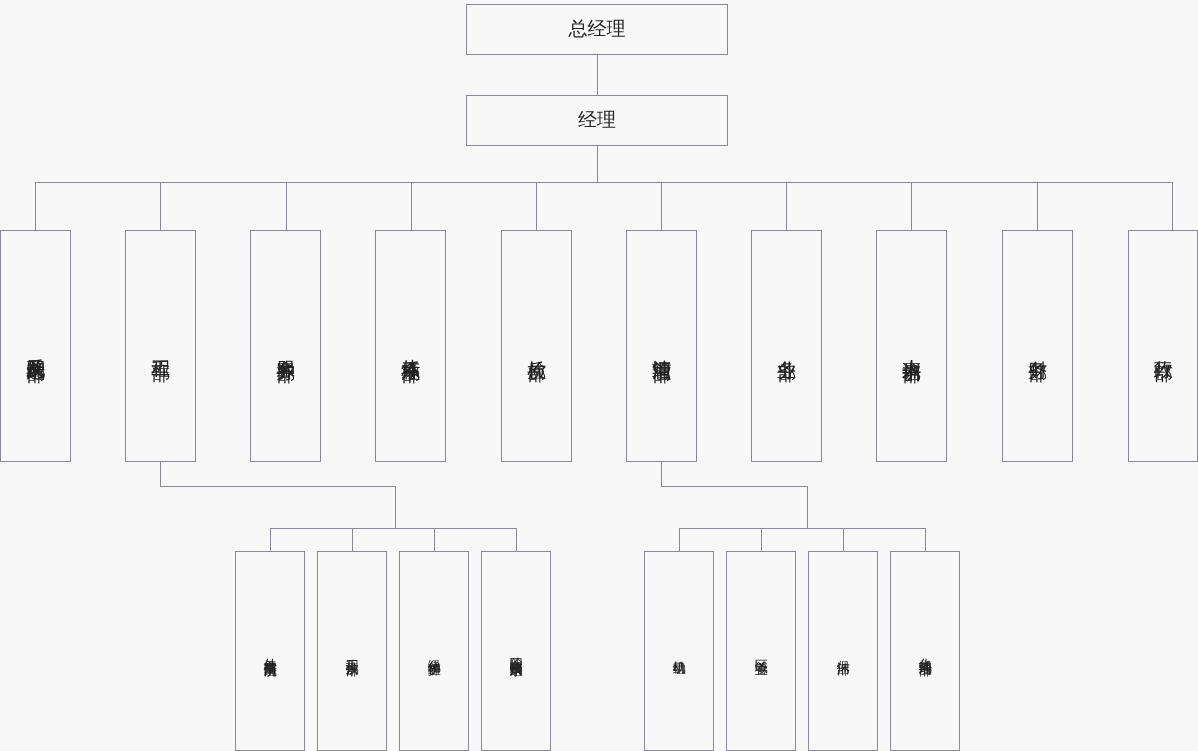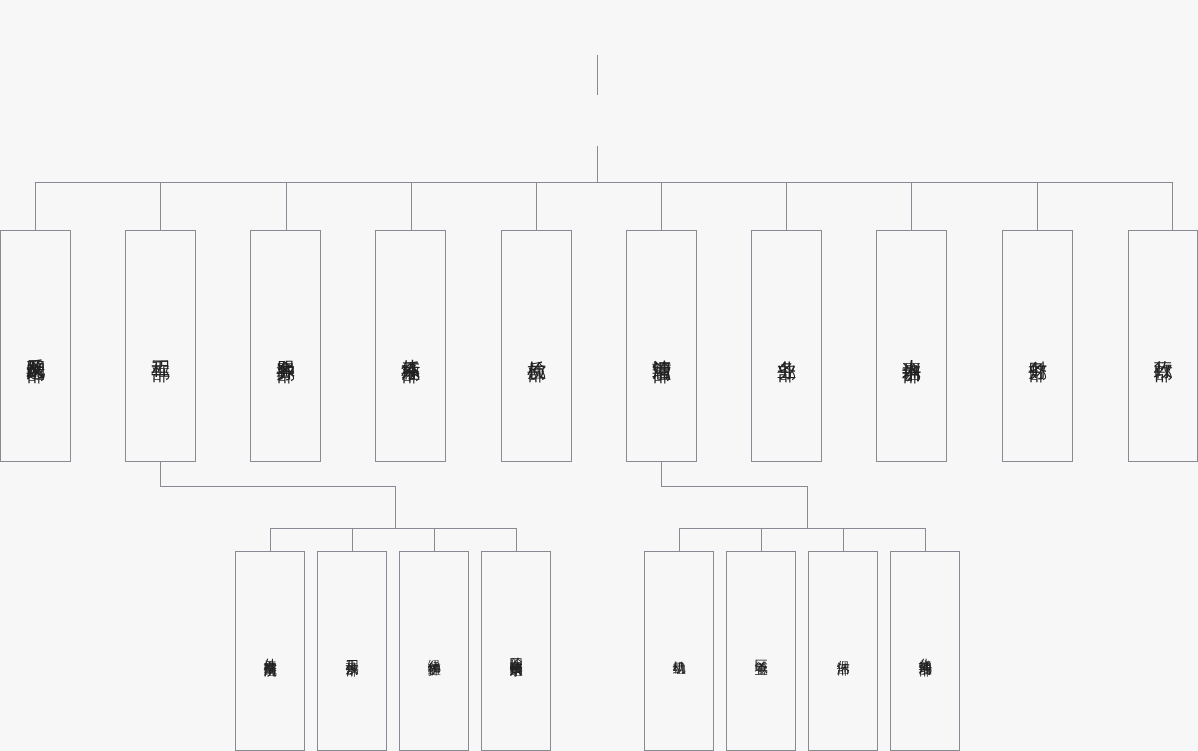--- a/index.html
+++ b/index.html
@@ -50,23 +50,29 @@
     background: #8a8a94;
   }
   .line.h { height: 1px; }
   .line.v { width: 1px; }
 </style>
 </head>
 <body>
 
 <div id="chart">
 
+  <div class="node horizontal lvl1" style="left:466px; top:4px; width:262px; height:51px;">
+    <span class="label">总经理</span>
+  </div>
 
   <div class="line v" style="left:597px; top:55px; height:40px;"></div>
 
+  <div class="node horizontal lvl2" style="left:466px; top:95px; width:262px; height:51px;">
+    <span class="label">经理</span>
+  </div>
 
   <div class="line v" style="left:597px; top:146px; height:36px;"></div>
 
   <div class="line h" style="left:35px; top:182px; width:1137px;"></div>
 
   <div class="line v" style="left:35px;   top:182px; height:48px;"></div>
   <div class="line v" style="left:160px;  top:182px; height:48px;"></div>
   <div class="line v" style="left:286px;  top:182px; height:48px;"></div>
   <div class="line v" style="left:411px;  top:182px; height:48px;"></div>
   <div class="line v" style="left:536px;  top:182px; height:48px;"></div>

